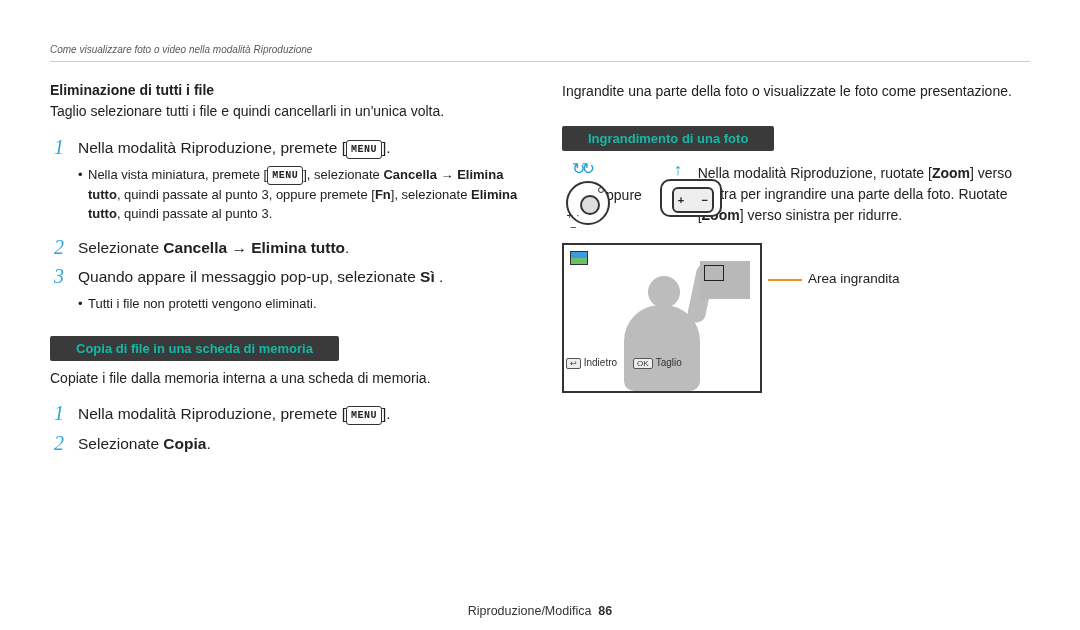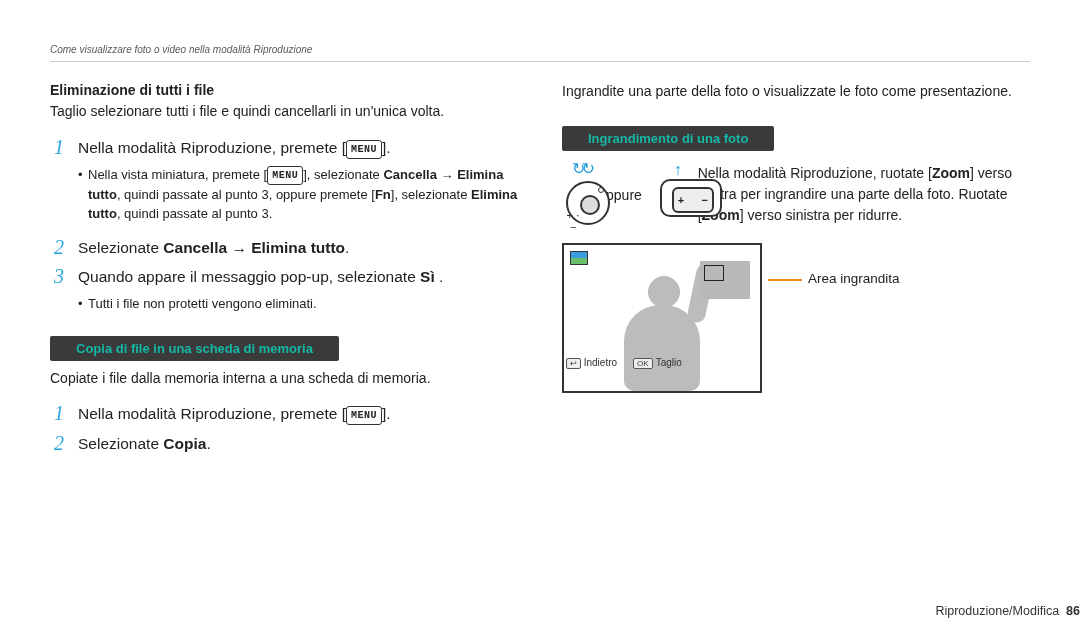--- a/index.html
+++ b/index.html
@@ -149,21 +149,21 @@
     font-size:10px; color:#333;
   }
   .btm-bar span.k { border:1px solid #555; border-radius:2px; padding:0 3px; font-size:8px; margin-right:3px; background:#eee;}
   .callout-line {
     width: 34px; height: 2px; background:#f28c1e;
     flex-shrink:0; margin-top:36px;
   }
   .callout-text { font-size:13.5px; padding-top:28px; }
   .footer {
     position:absolute; bottom:12px; left:0; width:100%;
-    text-align:right; font-size:12.5px; color:#333;
+    text-align:center; font-size:12.5px; color:#333;
   }
   .footer b { font-weight:700; }
 </style>
 </head>
 <body>
 
 <div class="header-line">Come visualizzare foto o video nella modalità Riproduzione</div>
 
 <div class="two-col">
 

